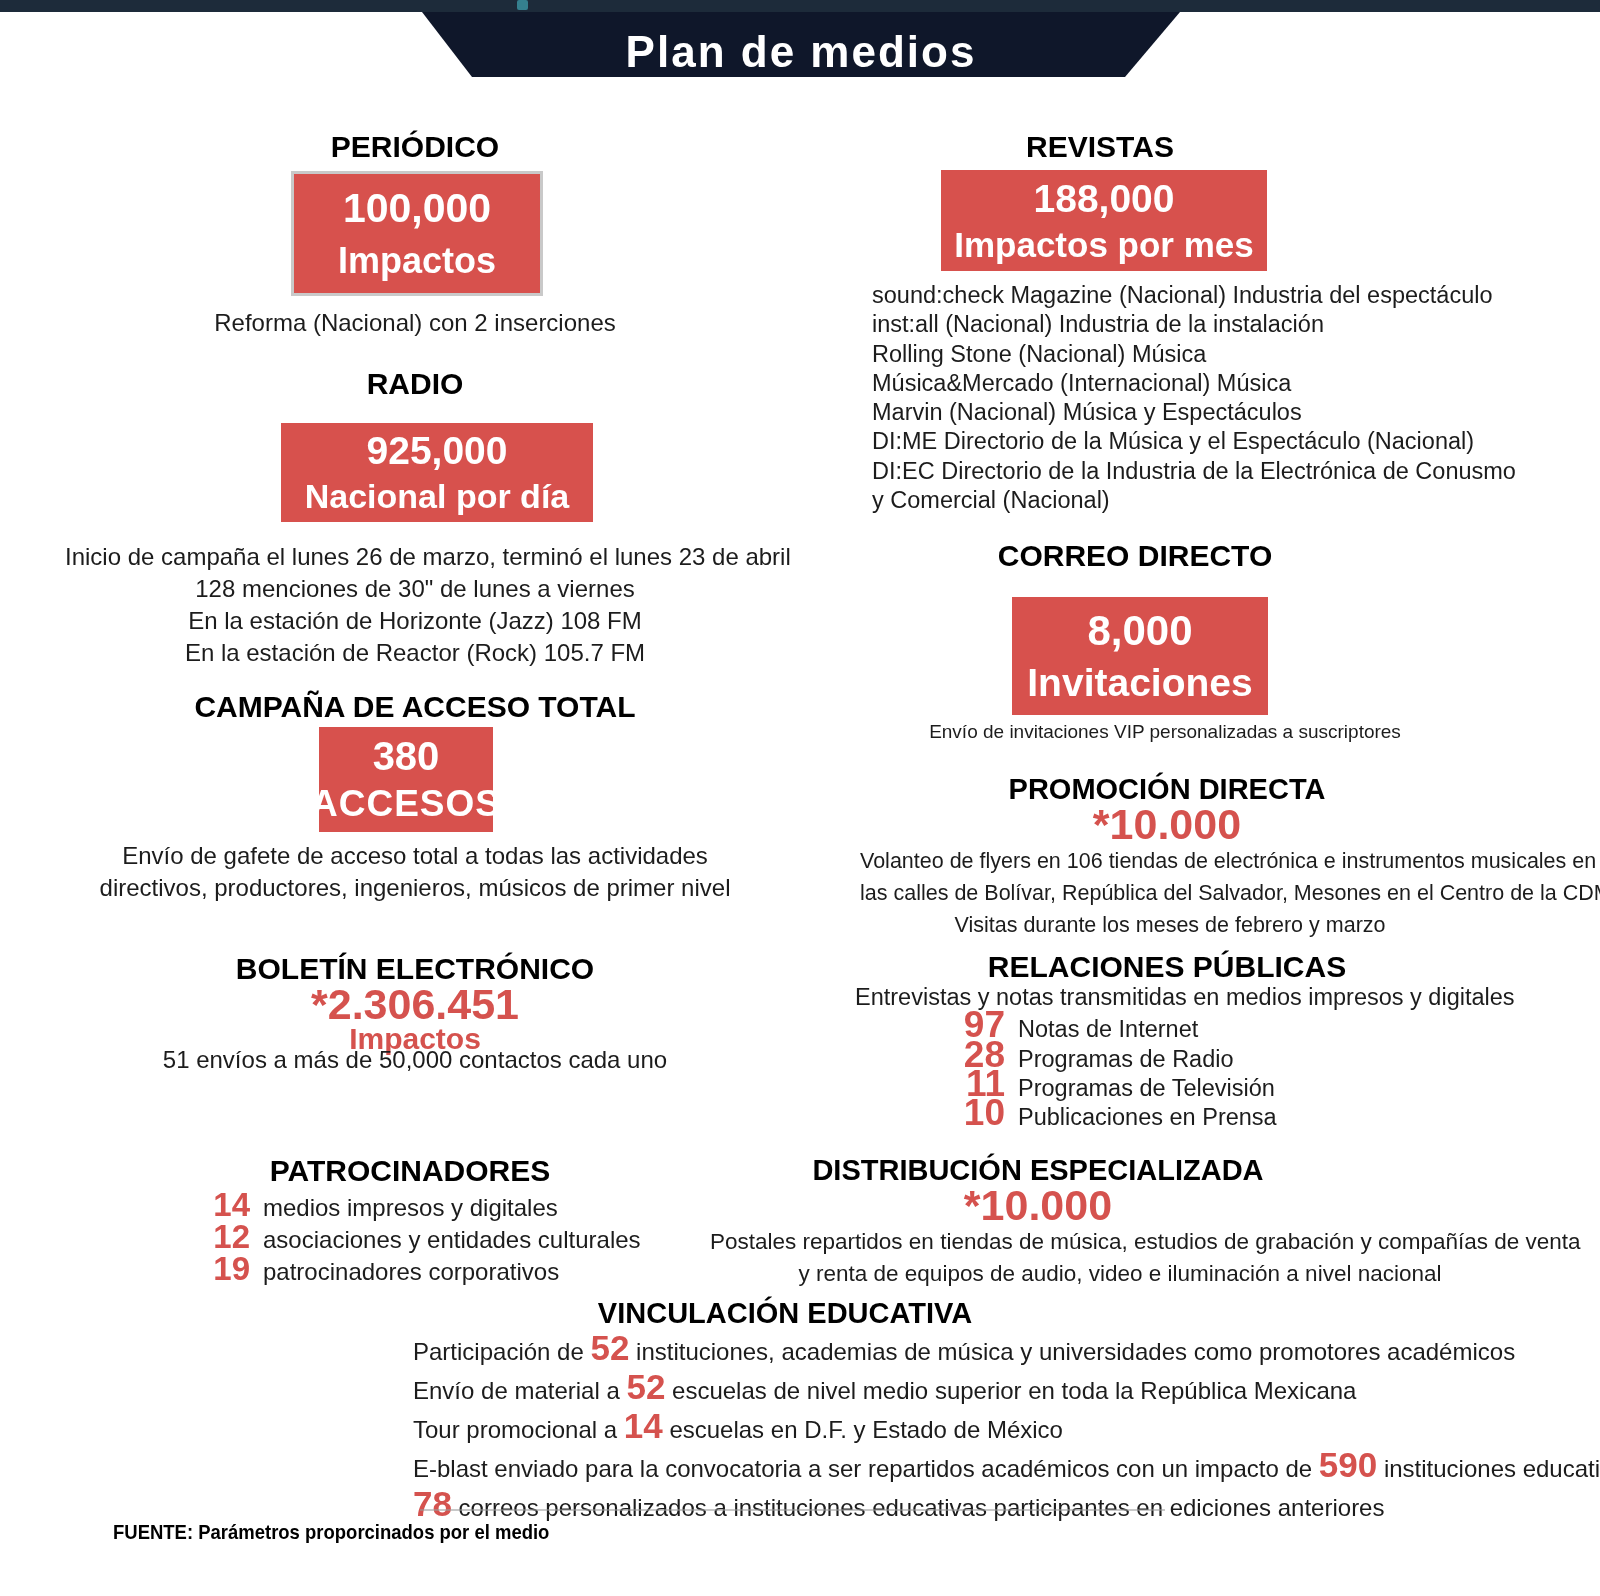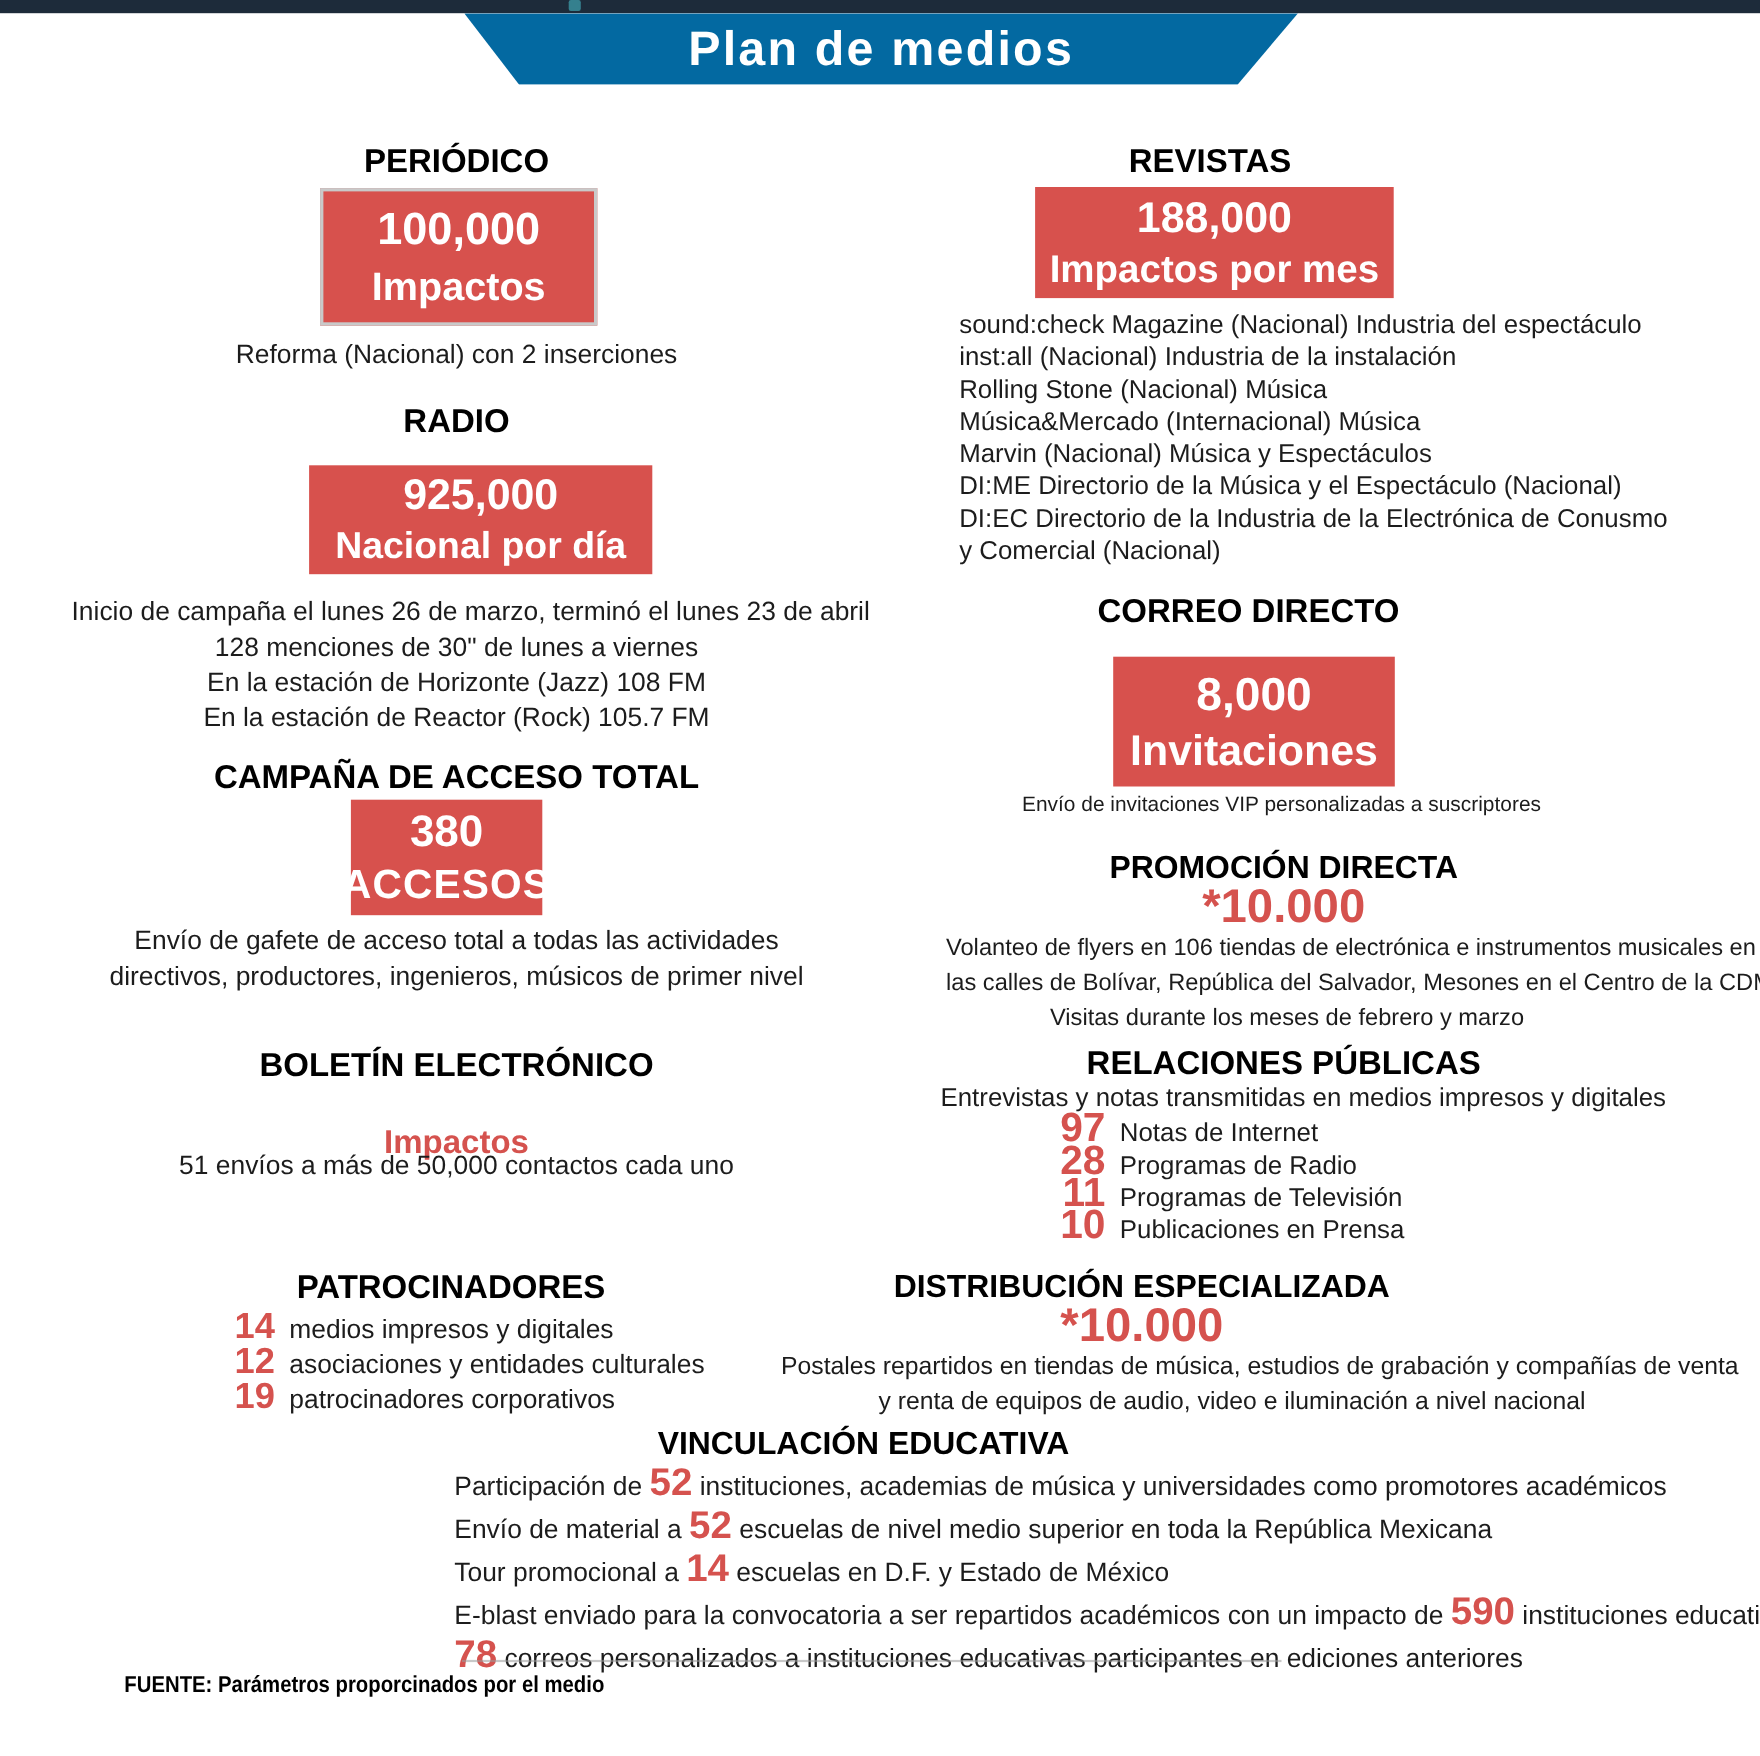--- a/index.html
+++ b/index.html
@@ -3,23 +3,23 @@
 <meta charset="utf-8">
 <style>
   html,body { margin:0; padding:0; background:#ffffff; }
   .canvas {
     position:relative; width:1600px; height:1596px; background:#ffffff;
     font-family:"Liberation Sans", sans-serif; color:#1c1c1c; overflow:hidden;
   }
   .topbar { position:absolute; left:0; top:0; width:1600px; height:12px; background:#1d2b3a; }
   .glyph { position:absolute; left:517px; top:0px; width:11px; height:10px; background:#35808e; border-radius:2px; }
   .banner {
-    position:absolute; left:422px; top:12px; width:758px; height:65px; background:#0369a1;
+    position:absolute; left:422px; top:12px; width:758px; height:65px; background:#0f172a;
     clip-path:polygon(0 0, 100% 0, calc(100% - 55px) 100%, 50px 100%);
-    display:flex; align-items:center; justify-content:center;
+    display:flex; align-items:flex-end; justify-content:center;
   }
   .banner-text { color:#ffffff; font-size:44px; font-weight:600; letter-spacing:2px; }
 
   .h { position:absolute; width:500px; text-align:center; font-weight:700; font-size:30px; color:#000; white-space:nowrap; }
   .redbox {
     position:absolute; background:#d7514d; color:#fff; font-weight:700; text-align:center;
     display:flex; flex-direction:column; align-items:center; justify-content:center; row-gap:8px;
   }
   .bordered { border:3px solid #c9c9c9; }
   .cap { position:absolute; text-align:center; font-size:24px; color:#1c1c1c; }
@@ -98,20 +98,21 @@
   <div class="redbox box-acceso">
     <span class="bl1">380</span>
     <span class="bl2">ACCESOS</span>
   </div>
   <div class="caplines" style="left:65px; top:840px; width:700px;">
     <div>Envío de gafete de acceso total a todas las actividades</div>
     <div>directivos, productores, ingenieros, músicos de primer nivel</div>
   </div>
 
   <div class="h" style="left:165px; top:952px;">BOLETÍN ELECTRÓNICO</div>
+  <div class="bignum" style="left:165px; top:980px;">*2.306.451</div>
   <div class="subred" style="left:165px; top:1022px;">Impactos</div>
   <div class="cap nowrap" style="left:65px; top:1046px; width:700px;">51 envíos a más de 50,000 contactos cada uno</div>
 
   <div class="h" style="left:160px; top:1154px;">PATROCINADORES</div>
   <div class="prow" style="top:1186px;">
     <span class="pnum">14</span>
     <span class="plbl">medios impresos y digitales</span>
   </div>
   <div class="prow" style="top:1218px;">
     <span class="pnum">12</span>

